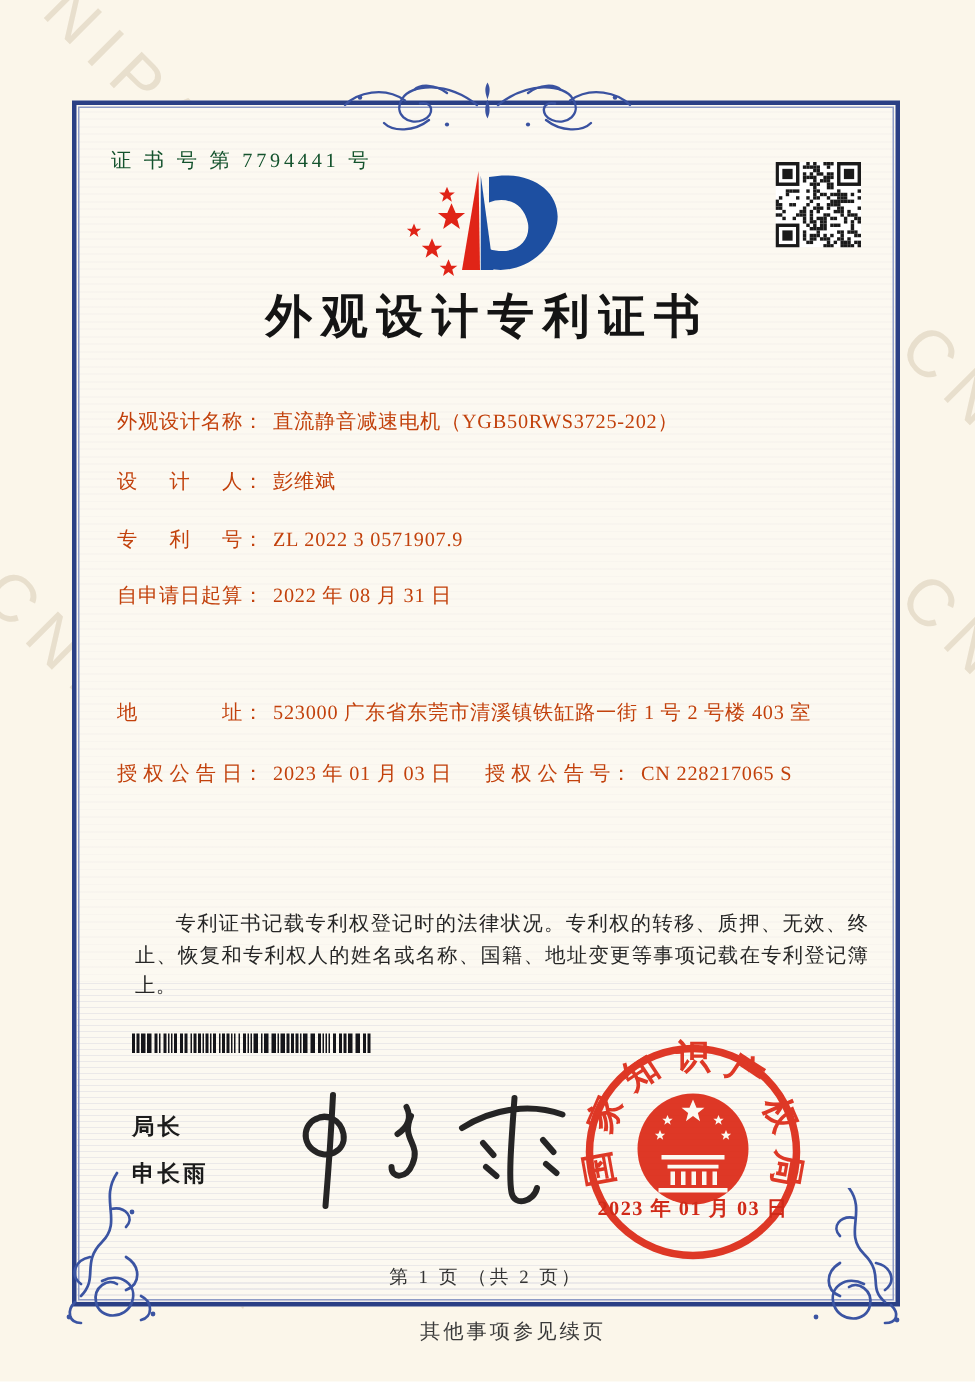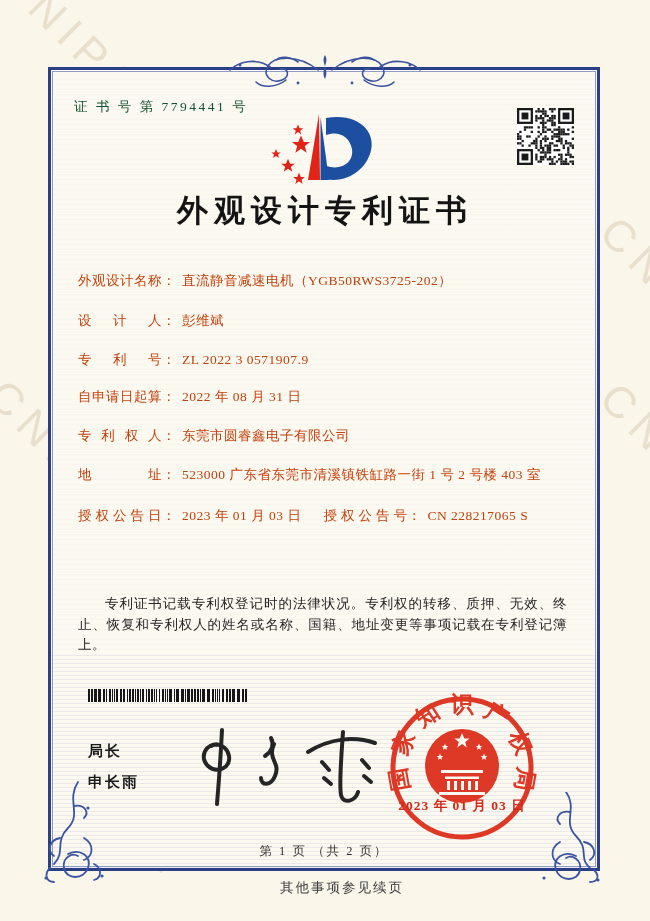--- a/index.html
+++ b/index.html
@@ -393,31 +393,28 @@
     </div>
     <div class="field-row" style="top:312px;">
       <span class="flabel">设计人</span><span>：</span><span class="fval">彭维斌</span>
     </div>
     <div class="field-row" style="top:351px;">
       <span class="flabel">专利号</span><span>：</span><span class="fval">ZL 2022 3 0571907.9</span>
     </div>
     <div class="field-row" style="top:388px;">
       <span class="flabel">自申请日起算</span><span>：</span><span class="fval">2022 年 08 月 31 日</span>
     </div>
-    <div class="field-row" style="top:427px;">
-      <span class="flabel">专利权人</span><span>：</span><span class="fval">东莞市圆睿鑫电子有限公司</span>
-    </div>
     <div class="field-row" style="top:466px;">
       <span class="flabel">地址</span><span>：</span><span class="fval">523000 广东省东莞市清溪镇铁缸路一街 1 号 2 号楼 403 室</span>
     </div>
     <div class="field-row" style="top:507px;">
       <span class="flabel">授权公告日</span><span>：</span><span class="fval">2023 年 01 月 03 日</span><span class="flabel pair2">授权公告号</span><span>：</span><span class="fval">CN 228217065 S</span>
     </div>
 
-    <p class="para" style="top:594px; margin:0;">专利证书记载专利权登记时的法律状况。专利权的转移、质押、无效、终止、恢复和专利权人的姓名或名称、国籍、地址变更等事项记载在专利登记簿上。</p>
+    <p class="para" style="top:594px; margin:12px;">专利证书记载专利权登记时的法律状况。专利权的转移、质押、无效、终止、恢复和专利权人的姓名或名称、国籍、地址变更等事项记载在专利登记簿上。</p>
 
     <div class="barcode" id="barcode">
         <div class="bar" style="width: 2px; margin-right: 1px;"></div>
         <div class="bar" style="width: 2px; margin-right: 1px;"></div>
         <div class="bar" style="width: 3px; margin-right: 1px;"></div>
         <div class="bar" style="width: 3px; margin-right: 2px;"></div>
         <div class="bar" style="width: 2px; margin-right: 1px;"></div>
         <div class="bar" style="width: 1px; margin-right: 2px;"></div>
         <div class="bar" style="width: 2px; margin-right: 1px;"></div>
         <div class="bar" style="width: 1px; margin-right: 1px;"></div>

